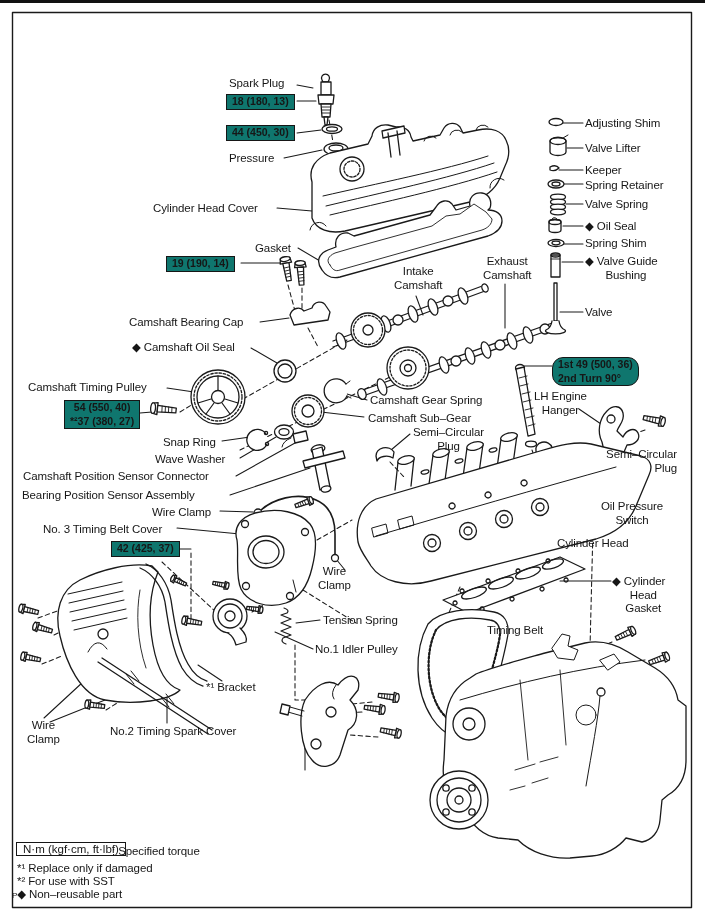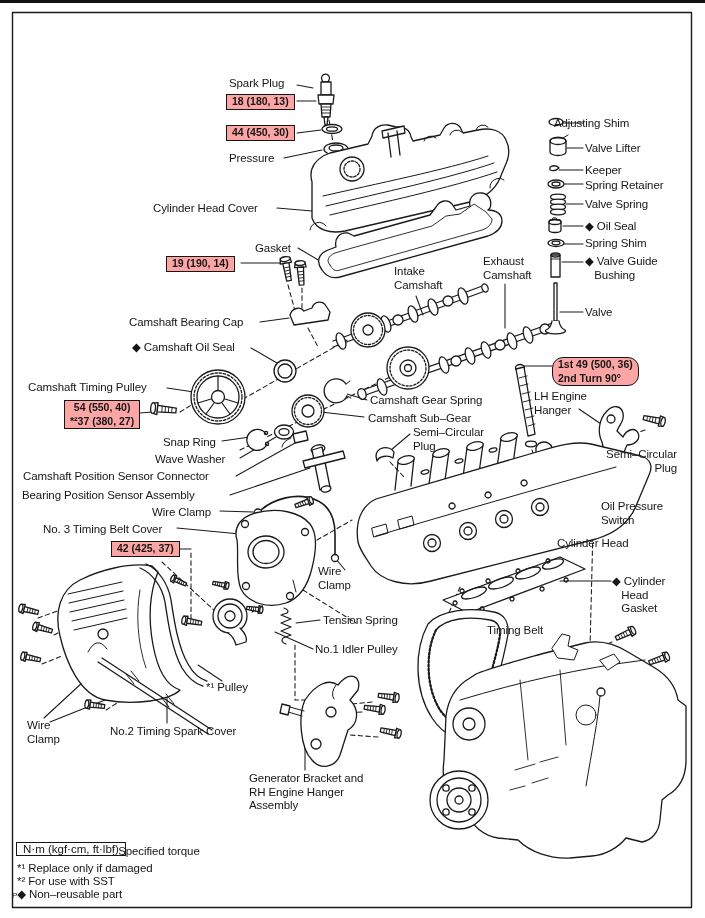--- a/index.html
+++ b/index.html
@@ -1,23 +1,23 @@
 <!DOCTYPE html>
 <html><head>
 <meta charset="utf-8">
 <style>
   html,body{margin:0;padding:0;background:#ffffff;}
   .page{position:relative;width:705px;height:918px;background:#fff;
         font-family:"Liberation Sans",sans-serif;color:#161616;overflow:hidden;}
   .art{position:absolute;left:0;top:0;}
   .art *{vector-effect:non-scaling-stroke;}
   .lbl{position:absolute;font-size:11.5px;line-height:1.18;letter-spacing:-0.1px;
-       white-space:pre;color:#161616;}
+       white-space:pre;color:#161616;text-align:center;}
   .ta-r{text-align:right;}
-  .tq{position:absolute;border:1.4px solid #161616;background:#fca5a5;font-weight:bold;
+  .tq{position:absolute;border:1.4px solid #161616;background:#0f766e;font-weight:bold;
       font-size:10.5px;line-height:1.3;padding:0 5px;text-align:center;white-space:pre;}
   .tq-l{text-align:left;border-radius:11px;}
   .foot-box{position:absolute;border:1.4px solid #161616;background:#fff;
             font-size:11.5px;padding:0 6px;white-space:pre;}
   .p-pre{font-size:8px;}
 </style>
 </head>
 <body>
 
 <div class="page">
@@ -439,38 +439,35 @@
 Switch</div>
   <div class="lbl" style="left:557px;top:537px">Cylinder Head</div>
   <div class="lbl" style="left:612px;top:575px">◆ Cylinder
    Head
    Gasket</div>
   <div class="lbl" style="left:318px;top:565px">Wire
 Clamp</div>
   <div class="lbl" style="left:323px;top:614px">Tension Spring</div>
   <div class="lbl" style="left:315px;top:643px">No.1 Idler Pulley</div>
   <div class="lbl" style="left:487px;top:624px">Timing Belt</div>
-  <div class="lbl" style="left:206px;top:681px">*¹ Pulley</div>
+  <div class="lbl" style="left:206px;top:681px">*¹ Bracket</div>
   <div class="lbl" style="left:27px;top:719px">Wire
 Clamp</div>
   <div class="lbl" style="left:110px;top:725px">No.2 Timing Spark Cover</div>
-  <div class="lbl" style="left:249px;top:772px">Generator Bracket and
-RH Engine Hanger
-Assembly</div>
 
   <div class="tq" style="left:226px;top:94px">18 (180, 13)</div>
   <div class="tq" style="left:226px;top:125px">44 (450, 30)</div>
   <div class="tq" style="left:166px;top:256px">19 (190, 14)</div>
   <div class="tq" style="left:64px;top:400px">54 (550, 40)
 *²37 (380, 27)</div>
   <div class="tq" style="left:111px;top:541px">42 (425, 37)</div>
   <div class="tq tq-l" style="left:552px;top:357px">1st 49 (500, 36)
 2nd Turn 90°</div>
 
-  <div class="lbl" style="left:554px;top:117px">Adjusting Shim</div>
+  <div class="lbl" style="left:585px;top:117px">Adjusting Shim</div>
   <div class="lbl" style="left:585px;top:142px">Valve Lifter</div>
   <div class="lbl" style="left:585px;top:164px">Keeper</div>
   <div class="lbl" style="left:585px;top:179px">Spring Retainer</div>
   <div class="lbl" style="left:585px;top:198px">Valve Spring</div>
   <div class="lbl" style="left:585px;top:220px">◆ Oil Seal</div>
   <div class="lbl" style="left:585px;top:237px">Spring Shim</div>
   <div class="lbl" style="left:585px;top:255px">◆ Valve Guide
    Bushing</div>
   <div class="lbl" style="left:585px;top:306px">Valve</div>
 

